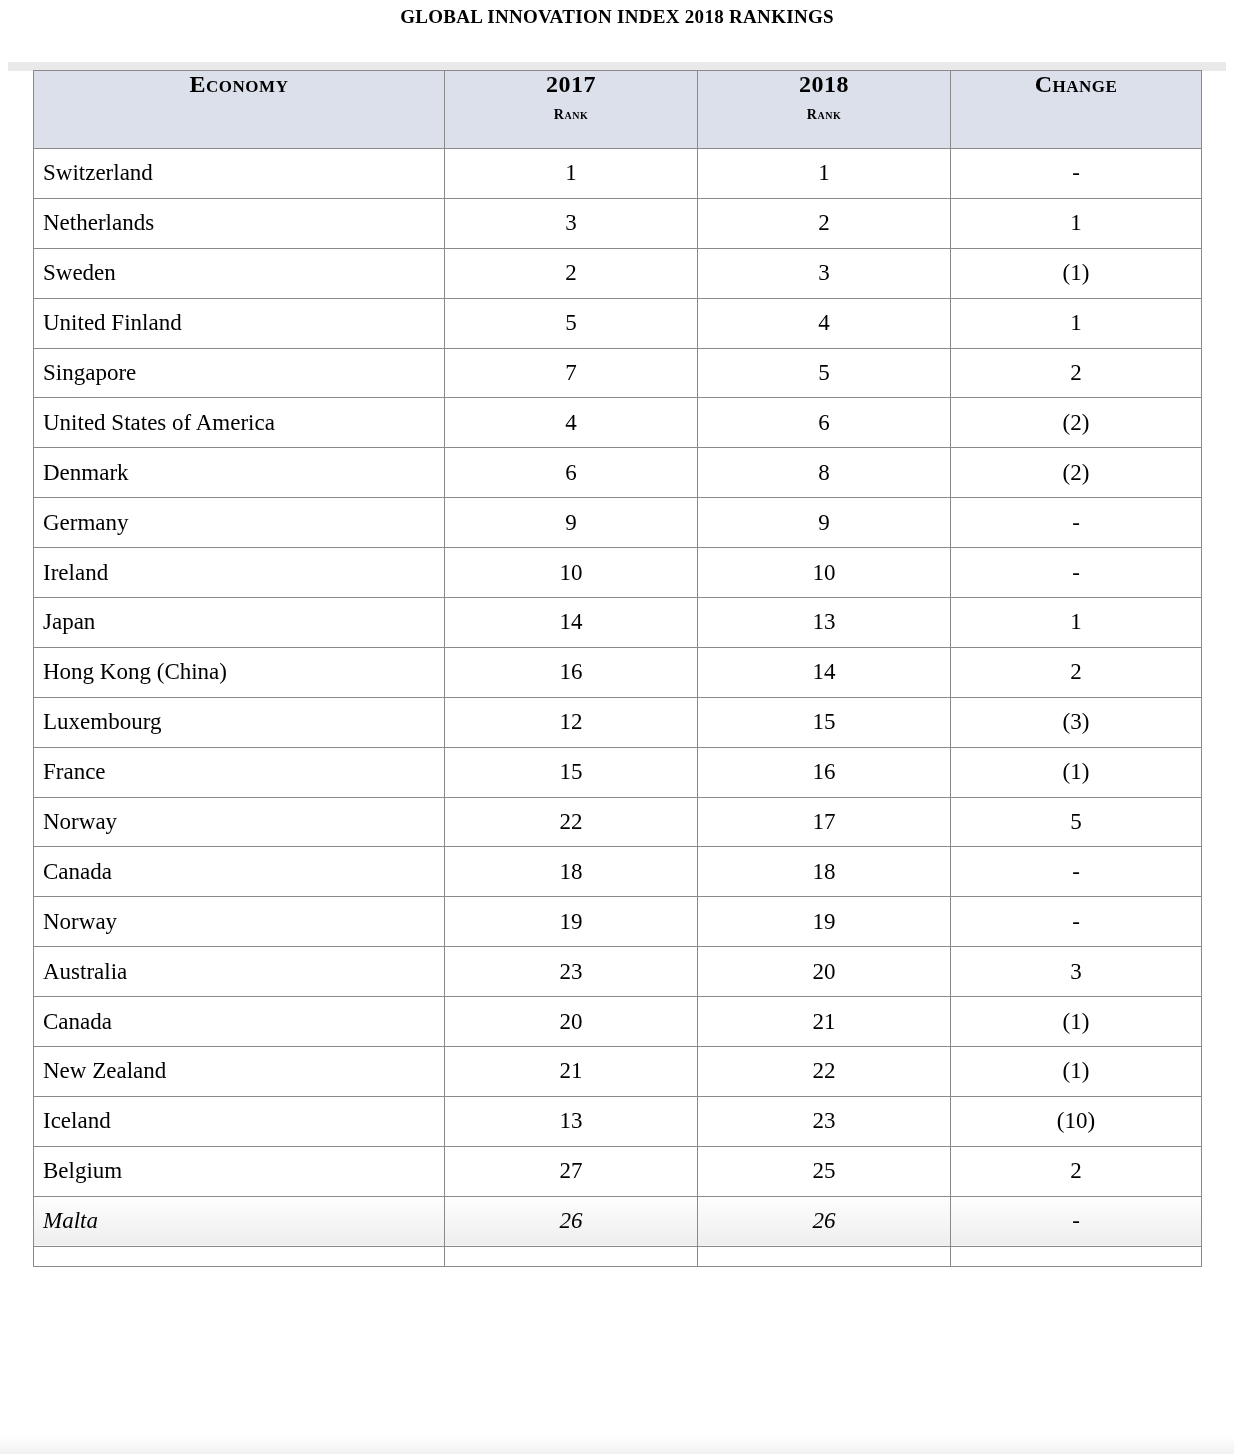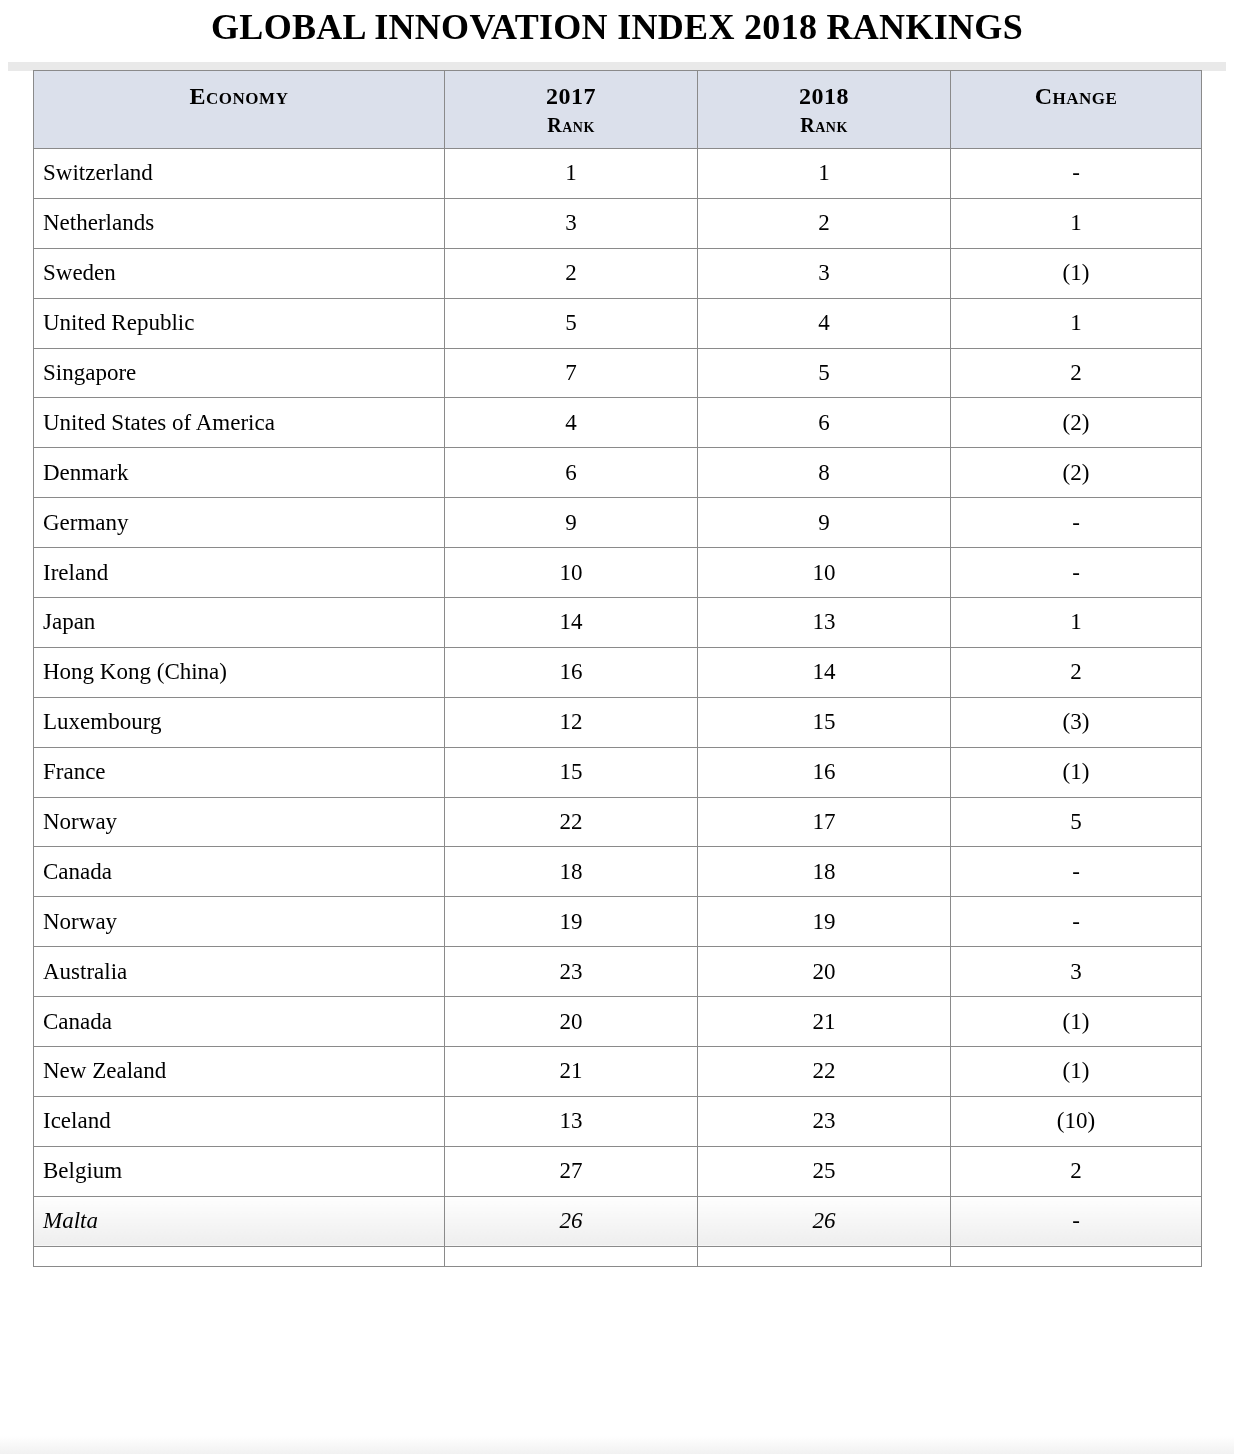--- a/index.html
+++ b/index.html
@@ -14,21 +14,21 @@
     background: #ffffff;
     overflow: hidden;
     font-family: "Liberation Serif", "DejaVu Serif", serif;
     color: var(--text);
     position: relative;
   }
   .page-title {
     position: absolute;
     top: 6px; left: 0; width: 100%;
     text-align: center;
-    font-size: 36px;
+    font-size: 19px;
     font-weight: bold;
     letter-spacing: 0.3px;
     color: var(--text);
   }
   .top-band {
     position: absolute;
     top: 62px; left: 8px; width: 1218px; height: 9px;
     background: var(--band);
   }
   .table-wrap {
@@ -42,28 +42,27 @@
   }
   col.c-economy { width: 411px; }
   col.c-2017    { width: 253px; }
   col.c-2018    { width: 253px; }
   col.c-change  { width: 251px; }
   th, td { border: 1px solid var(--border); }
   thead th {
     height: 78px;
     background: var(--header-bg);
     vertical-align: top;
-    padding-top: 12px;
     text-align: center;
     font-weight: bold;
     line-height: 27px;
     letter-spacing: 0.5px;
   }
   .h-line1 { font-size: 24px; }
-  .h-line2 { font-size: 20px; }
+  .h-line2 { font-size: 14px; }
   .smallcaps { font-variant: small-caps; }
   tbody td {
     height: 49.9px;
     font-size: 23px;
     vertical-align: middle;
     background: #ffffff;
   }
   td.economy { text-align: left; padding-left: 9px; margin-top: 41px; }
   td.num     { text-align: center; }
   tr.last-data-row td {
@@ -124,21 +123,21 @@
     <td class="num">2</td>
     <td class="num">1</td>
   </tr>
         <tr>
     <td class="economy">Sweden</td>
     <td class="num">2</td>
     <td class="num">3</td>
     <td class="num">(1)</td>
   </tr>
         <tr>
-    <td class="economy">United Republic</td>
+    <td class="economy">United Finland</td>
     <td class="num">5</td>
     <td class="num">4</td>
     <td class="num">1</td>
   </tr>
         <tr>
     <td class="economy">Singapore</td>
     <td class="num">7</td>
     <td class="num">5</td>
     <td class="num">2</td>
   </tr>

